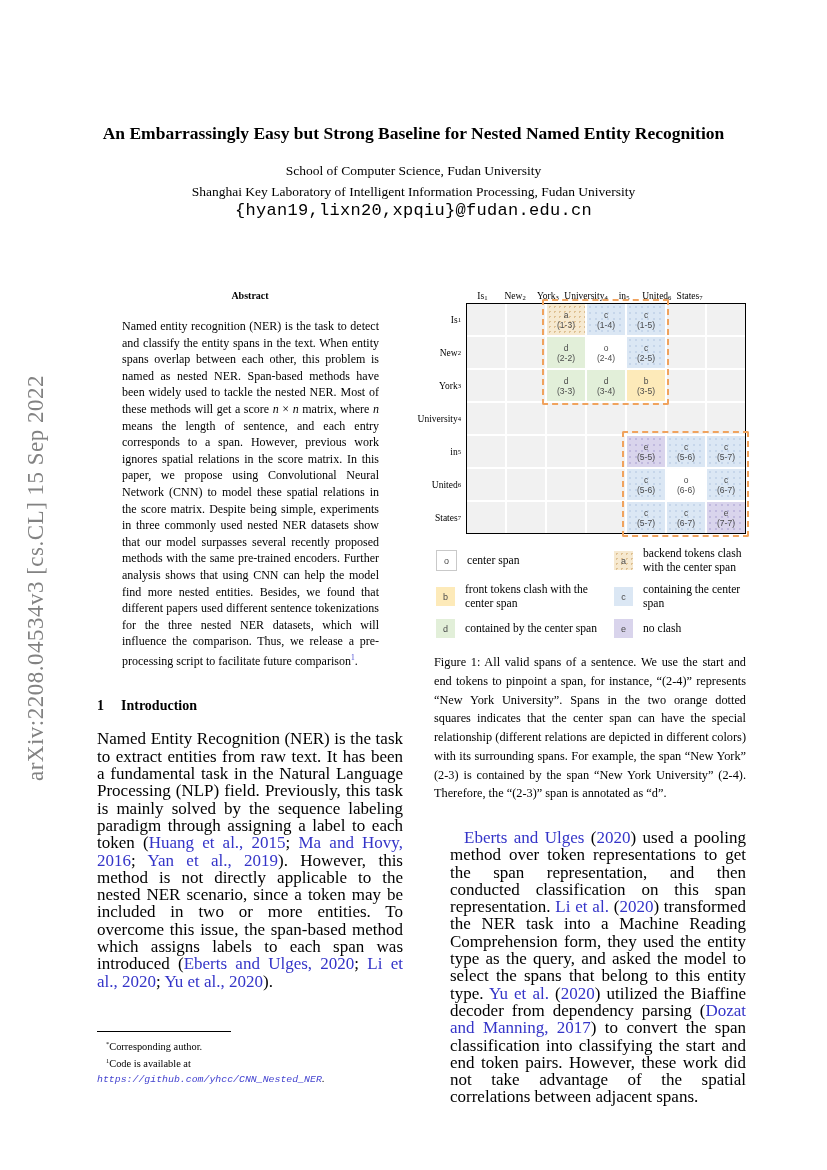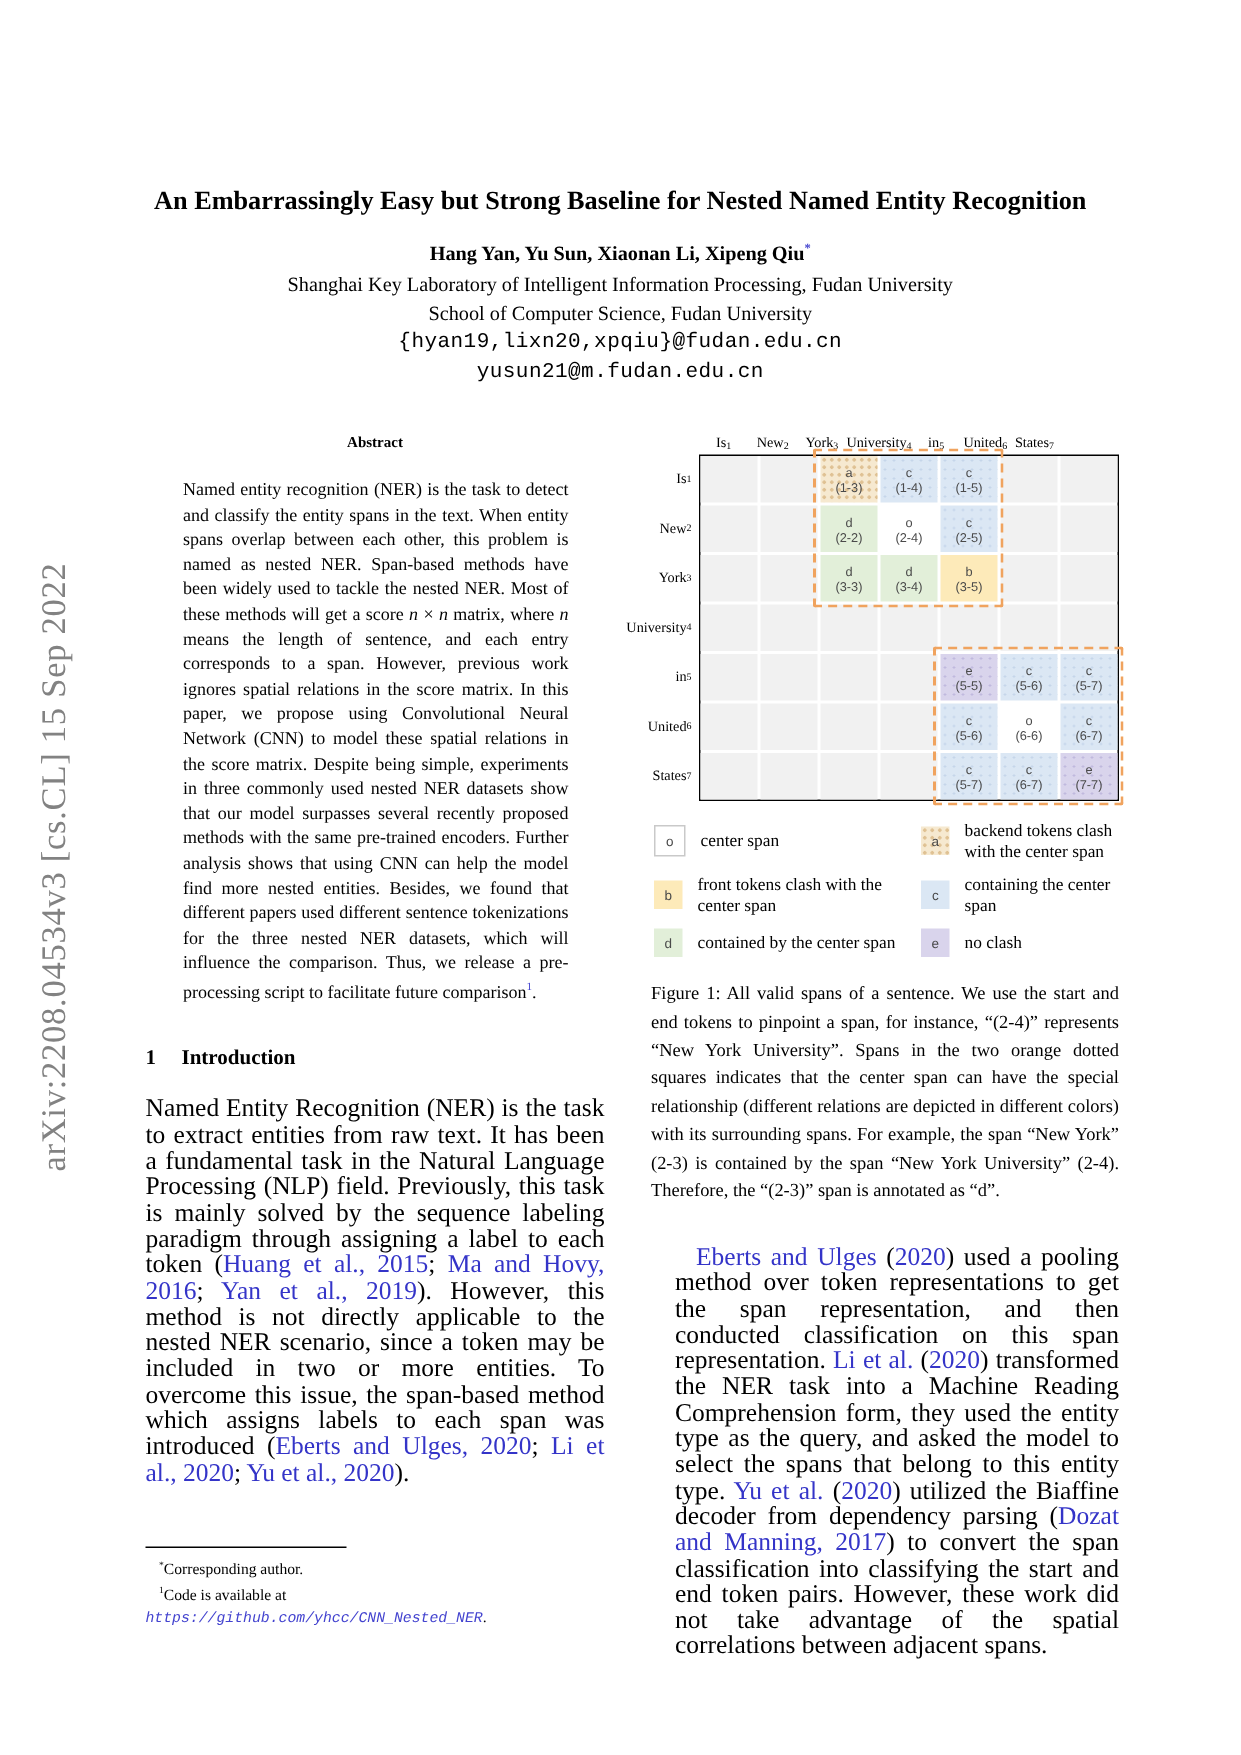--- a/index.html
+++ b/index.html
@@ -10,21 +10,21 @@
   .arxiv{position:absolute;left:-237px;top:558px;width:560px;height:40px;
          transform:rotate(-90deg);text-align:center;
          font-size:23px;color:var(--watermark-gray);letter-spacing:0.5px;}
 
   
   .header{position:absolute;top:106px;left:60px;right:60px;text-align:center;}
   .title{font-size:17.5px;font-weight:bold;line-height:23px;max-width:625px;margin:16px auto;}
   .authors{margin-top:16px;font-size:13.5px;font-weight:bold;}
   .affil{font-size:13.5px;line-height:19px;}
   .affil-first{margin-top:2px;}
-  .email{font-family:"Liberation Mono",monospace;font-size:14px;line-height:20px;letter-spacing:0.3px;}
+  .email{font-family:"Liberation Mono",monospace;font-size:17px;line-height:20px;letter-spacing:0.3px;}
 
   
   .col-left{position:absolute;left:97px;top:290px;width:306px;}
   .col-right{position:absolute;left:434px;top:286px;width:312px;}
 
   .abstract-heading{text-align:center;font-size:10px;font-weight:bold;}
   .abstract-body{margin:17px 24px 0 25px;font-size:12px;line-height:16.6px;text-align:justify;}
 
   .section-heading{margin-top:29px;font-size:14px;font-weight:bold;}
   .section-heading .num{margin-right:17px;}
@@ -84,25 +84,23 @@
 </style>
 </head>
 <body>
 
 <div class="page">
 
   <div class="arxiv">arXiv:2208.04534v3  [cs.CL]  15 Sep 2022</div>
 
   <div class="header">
     <div class="title">An Embarrassingly Easy but Strong Baseline for Nested Named Entity Recognition</div>
-    <div class="authors"><span>Hang Yan, Yu Sun, Xiaonan Li, Xipeng Qiu</span><span class="supb">*</span></div>
+    <div class="affil">School of Computer Science, Fudan University</div>
     <div class="affil affil-first">Shanghai Key Laboratory of Intelligent Information Processing, Fudan University</div>
-    <div class="affil">School of Computer Science, Fudan University</div>
     <div class="email">{hyan19,lixn20,xpqiu}@fudan.edu.cn</div>
-    <div class="email">yusun21@m.fudan.edu.cn</div>
   </div>
 
   <div class="col-left">
     <div class="abstract-heading">Abstract</div>
     <p class="abstract-body" style="margin-top:17px"><span>Named entity recognition (NER) is the task to detect and classify the entity spans in the text. When entity spans overlap between each other, this problem is named as nested NER. Span-based methods have been widely used to tackle the nested NER. Most of these methods will get a score </span><span class="i">n</span><span> × </span><span class="i">n</span><span> matrix, where </span><span class="i">n</span><span> means the length of sentence, and each entry corresponds to a span. However, previous work ignores spatial relations in the score matrix. In this paper, we propose using Convolutional Neural Network (CNN) to model these spatial relations in the score matrix. Despite being simple, experiments in three commonly used nested NER datasets show that our model surpasses several recently proposed methods with the same pre-trained encoders. Further analysis shows that using CNN can help the model find more nested entities. Besides, we found that different papers used different sentence tokenizations for the three nested NER datasets, which will influence the comparison. Thus, we release a pre-processing script to facilitate future comparison</span><span class="supb">1</span><span>.</span></p>
     <div class="section-heading">
       <span class="num">1</span><span>Introduction</span>
     </div>
     <p class="body-par"><span>Named Entity Recognition (NER) is the task to extract entities from raw text. It has been a fundamental task in the Natural Language Processing (NLP) field. Previously, this task is mainly solved by the sequence labeling paradigm through assigning a label to each token (</span><span class="c">Huang et al., 2015</span><span>; </span><span class="c">Ma and Hovy, 2016</span><span>; </span><span class="c">Yan et al., 2019</span><span>). However, this method is not directly applicable to the nested NER scenario, since a token may be included in two or more entities. To overcome this issue, the span-based method which assigns labels to each span was introduced (</span><span class="c">Eberts and Ulges, 2020</span><span>; </span><span class="c">Li et al., 2020</span><span>; </span><span class="c">Yu et al., 2020</span><span>).</span></p>
   </div>

